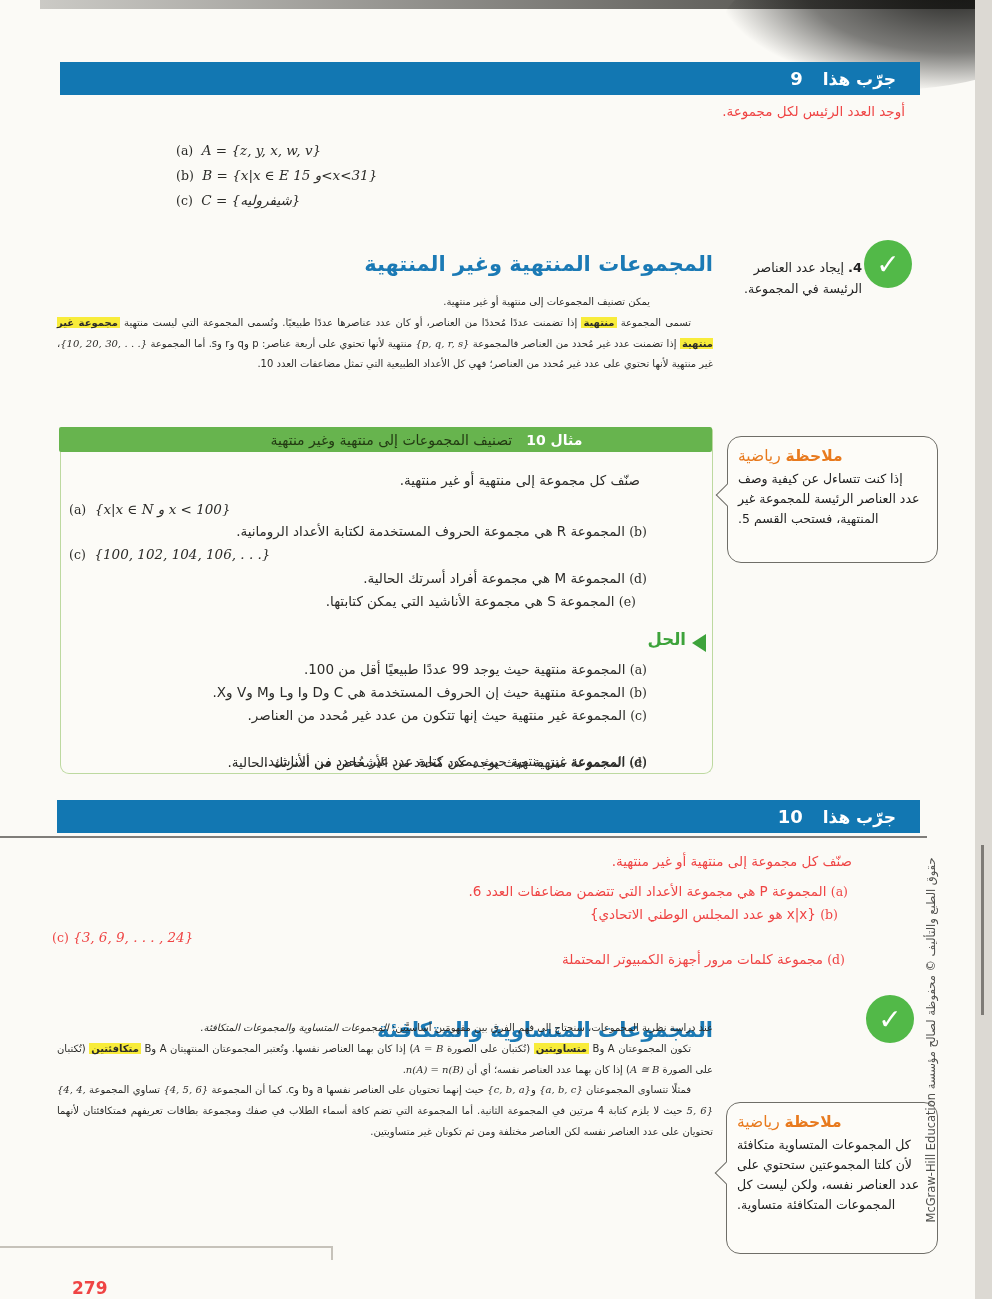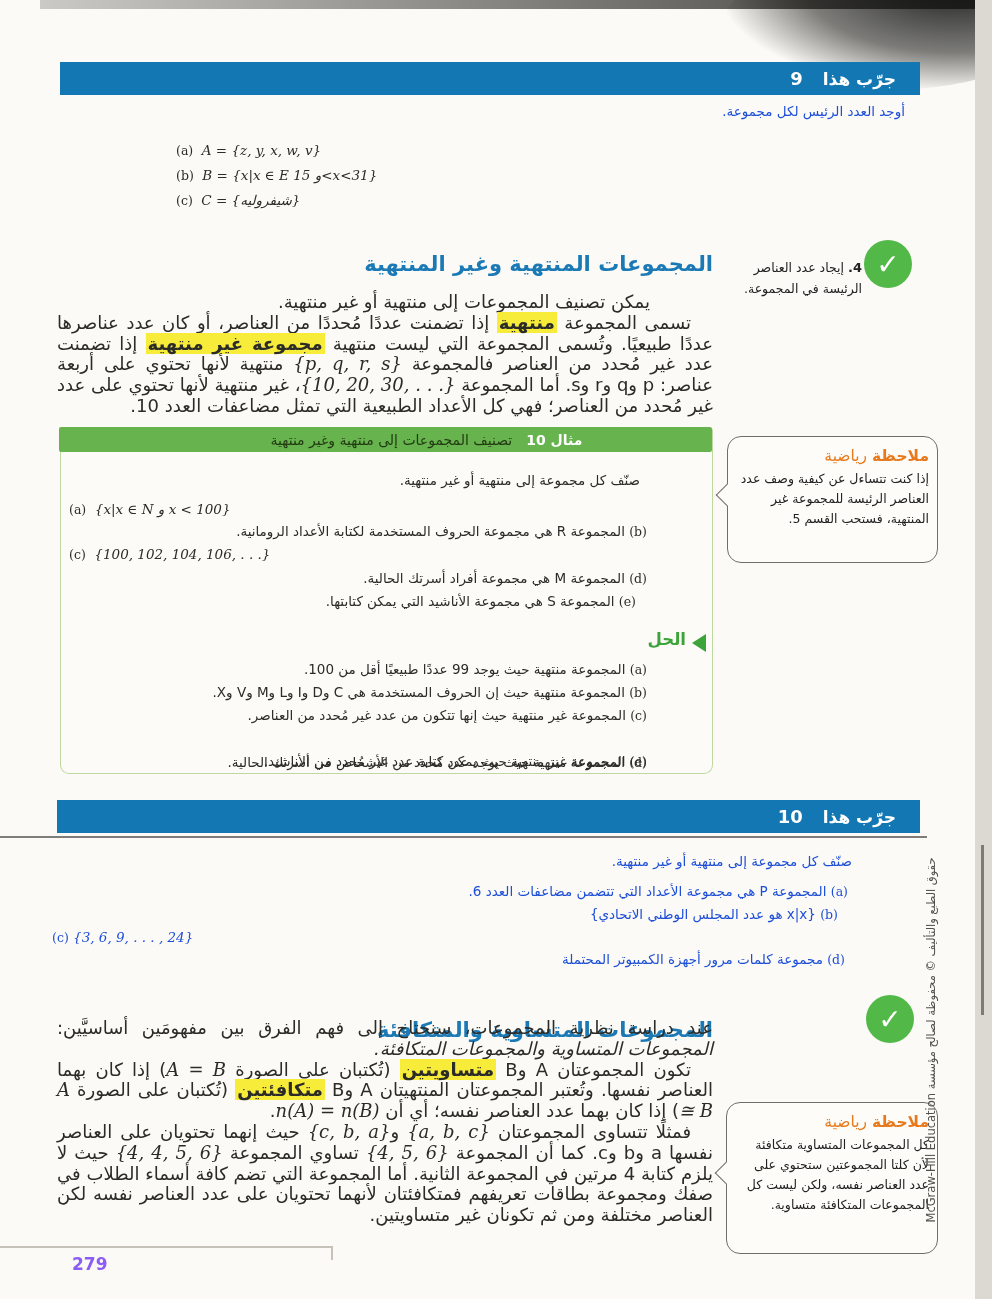--- a/index.html
+++ b/index.html
@@ -18,29 +18,29 @@
   .hairline-v{background:#c6c2ba;width:1.5px;}
 
   
   .teal-bar{height:33px;background:#1277b2;display:flex;align-items:center;
     flex-direction:row;direction:rtl;color:#fff;font-weight:bold;font-size:17px;
     padding:0 24px 0 0;box-sizing:border-box;gap:20px;}
   .teal-bar .num{font-size:18px;}
 
   .rtl{direction:rtl;unicode-bidi:isolate;}
   .ltr{direction:ltr;unicode-bidi:isolate;}
-  .body-text{font-size:13.5px;line-height:21px;color:#1d4ed8;}
+  .body-text{font-size:13.5px;line-height:21px;color:#ef4444;}
   .math{font-family:"DejaVu Serif",serif;font-style:italic;}
   .tag{font-size:12.5px;font-family:"DejaVu Serif",serif;}
 
   .section-heading{font-size:21px;font-weight:bold;color:#1b7ab5;text-align:right;direction:rtl;}
 
   .hl{background:#f8ec3a;font-weight:bold;padding:0 2px;}
 
-  .para{direction:rtl;text-align:justify;font-size:18px;line-height:20.8px;margin:0;}
+  .para{direction:rtl;text-align:justify;font-size:10px;line-height:20.8px;margin:0;}
   .indent{text-indent:22px;}
 
   
   #example-box{left:60px;top:428px;width:653px;height:346px;box-sizing:border-box;
     border:1.6px solid #bdd9a0;border-top:none;border-radius:3px 3px 9px 9px;background:#fcfbf7;}
   #example-bar{position:absolute;left:-1.6px;top:-1px;width:653px;height:25px;background:#67b44e;
     display:flex;align-items:center;direction:rtl;padding:0 130px 0 10px;box-sizing:border-box;gap:14px;
     border-radius:2px;}
   #example-bar .ex-label{color:#fff;font-weight:bold;font-size:14px;white-space:nowrap;}
   #example-bar .ex-title{color:#223a12;font-weight:normal;font-size:14px;white-space:nowrap;}
@@ -50,31 +50,31 @@
     border-right:14px solid #3da33b;}
 
   
   .check{width:48px;height:48px;border-radius:50%;background:#52b948;color:#fff;
     display:flex;align-items:center;justify-content:center;font-size:28px;font-weight:bold;}
   .objective{direction:rtl;text-align:right;font-size:12.5px;line-height:21px;color:#222;}
   .objective b{font-size:13px;}
 
   
   .callout{border:1.6px solid #6f6e68;border-radius:14px;background:#fdfcf8;box-sizing:border-box;
-    padding:10px 8px 8px 10px;direction:rtl;text-align:right;}
+    padding:10px 14px 8px 10px;direction:rtl;text-align:left;}
   .callout .tail{position:absolute;left:-9px;width:15px;height:15px;background:#fdfcf8;
     border-left:1.6px solid #6f6e68;border-bottom:1.6px solid #6f6e68;transform:rotate(45deg);}
   .callout .note-title{font-size:15.5px;margin-bottom:4px;}
   .callout .note-title .w1{color:#e87a1e;font-weight:bold;}
   .callout .note-title .w2{color:#e87a1e;}
   .callout .note-body{font-size:12.5px;line-height:20px;color:#222;}
 
   #copyright{width:430px;height:18px;transform:rotate(-90deg);transform-origin:center;
     font-size:11.5px;color:#4f4f4c;text-align:center;direction:rtl;white-space:nowrap;}
-  #page-number{font-size:17px;font-weight:bold;color:#8b5cf6;}
+  #page-number{font-size:17px;font-weight:bold;color:#ef4444;margin-top:24px;}
 </style>
 </head>
 <body>
 
 <div id="page">
 
   <div class="abs" id="top-edge"></div>
   <div class="abs" id="corner-shadow"></div>
   <div class="abs" id="right-band"></div>
   <div class="abs" id="right-dark-line"></div>

